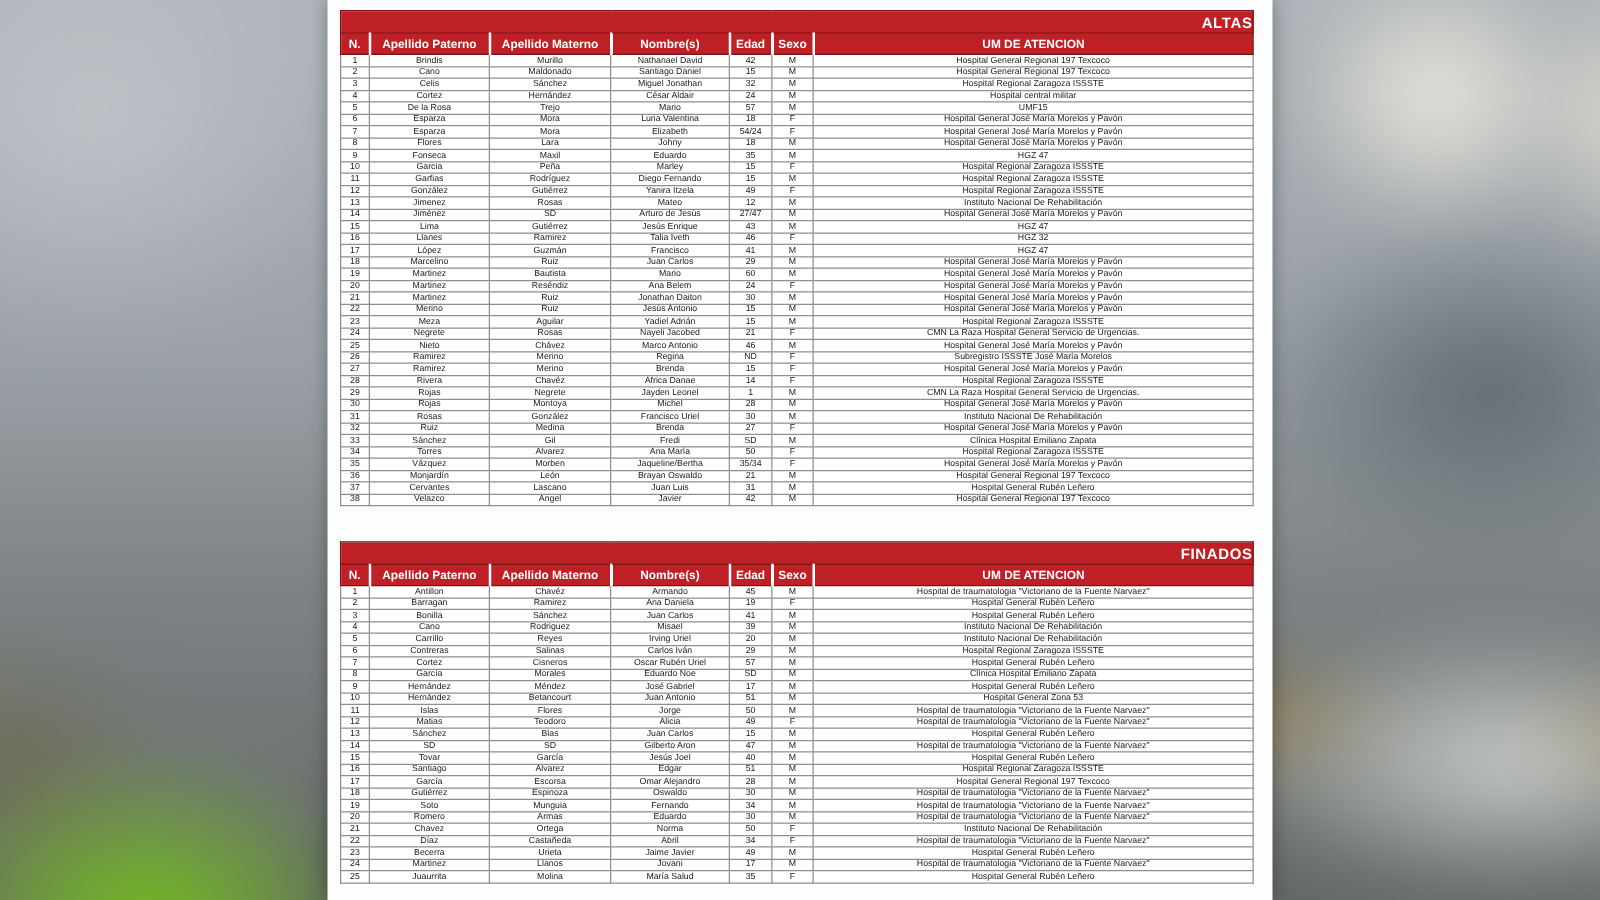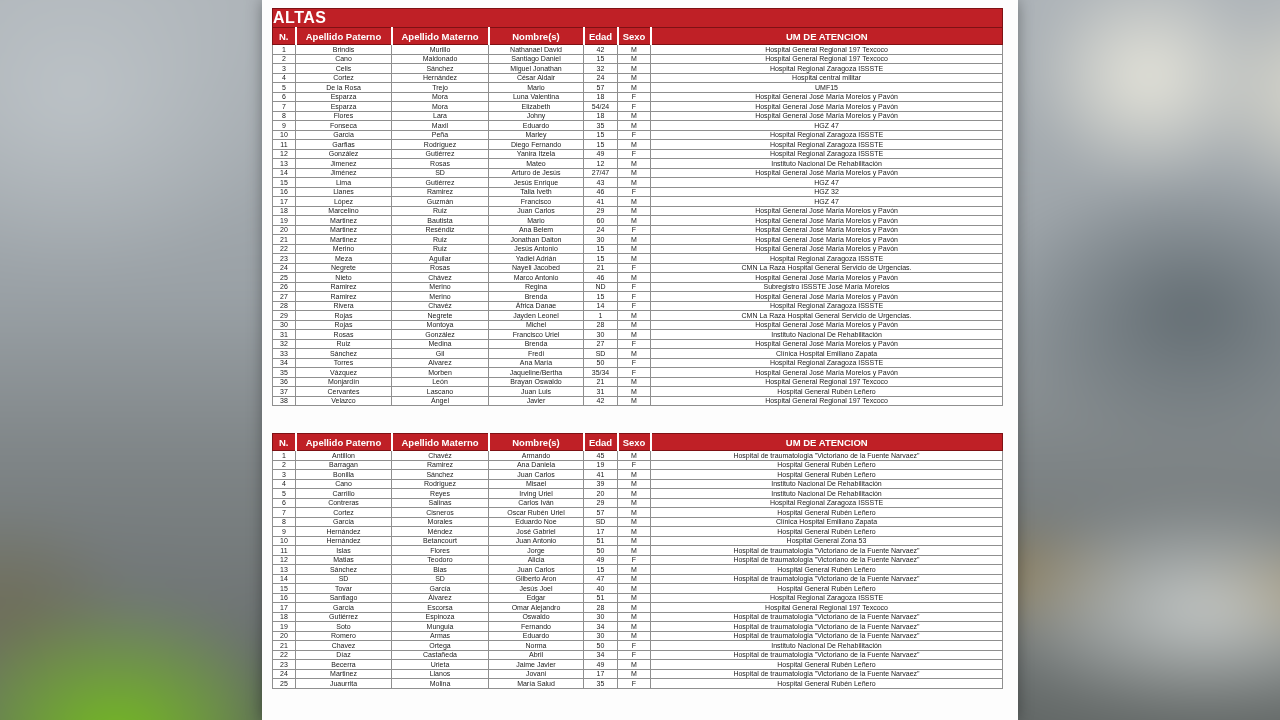--- a/index.html
+++ b/index.html
@@ -28,22 +28,22 @@
     position:absolute;left:262px;top:0;width:756px;height:720px;
     background:#fdfdfd;box-shadow:0 0 14px rgba(0,0,0,.35);
   }
   table.sheet{
     position:absolute;left:10px;border-collapse:collapse;table-layout:fixed;
     width:730px;background:#fff;
   }
   #table-altas{top:8px;}
   #table-finados{top:433px;}
   .banner{
-    background:#bf2026;color:#fff;font-weight:bold;font-size:16px;
-    text-align:left;height:17px;padding:0;letter-spacing:.5px;
+    background:#bf2026;color:#fff;font-weight:bold;font-size:12px;
+    text-align:right;height:17px;padding:0;letter-spacing:.5px;
     border:1px solid #7e1114;
   }
   tr.cols th{
     background:#bf2026;color:#fff;font-weight:bold;font-size:9.5px;
     height:16px;padding:0 1px;text-align:center;white-space:nowrap;overflow:hidden;
     border:1px solid #7e1114;border-left:2px solid #fff;
   }
   tr.cols th:first-child{border-left:1px solid #7e1114;}
   tbody td{
     height:8.5px;padding:0 1px;font-size:7px;line-height:1;color:#1a1a1a;
@@ -433,20 +433,23 @@
     <colgroup>
       <col style="width:23px">
         <col style="width:96px">
         <col style="width:97px">
       <col style="width:95px">
         <col style="width:34px">
         <col style="width:33px">
       <col style="width:352px">
     </colgroup>
     <thead>
+      <tr>
+        <th class="banner" colspan="7">FINADOS</th>
+      </tr>
       <tr class="cols">
           <th>N.</th>
           <th>Apellido Paterno</th>
           <th>Apellido Materno</th>
           <th>Nombre(s)</th>
           <th>Edad</th>
           <th>Sexo</th>
           <th>UM DE ATENCION</th>
         </tr>
     </thead>

